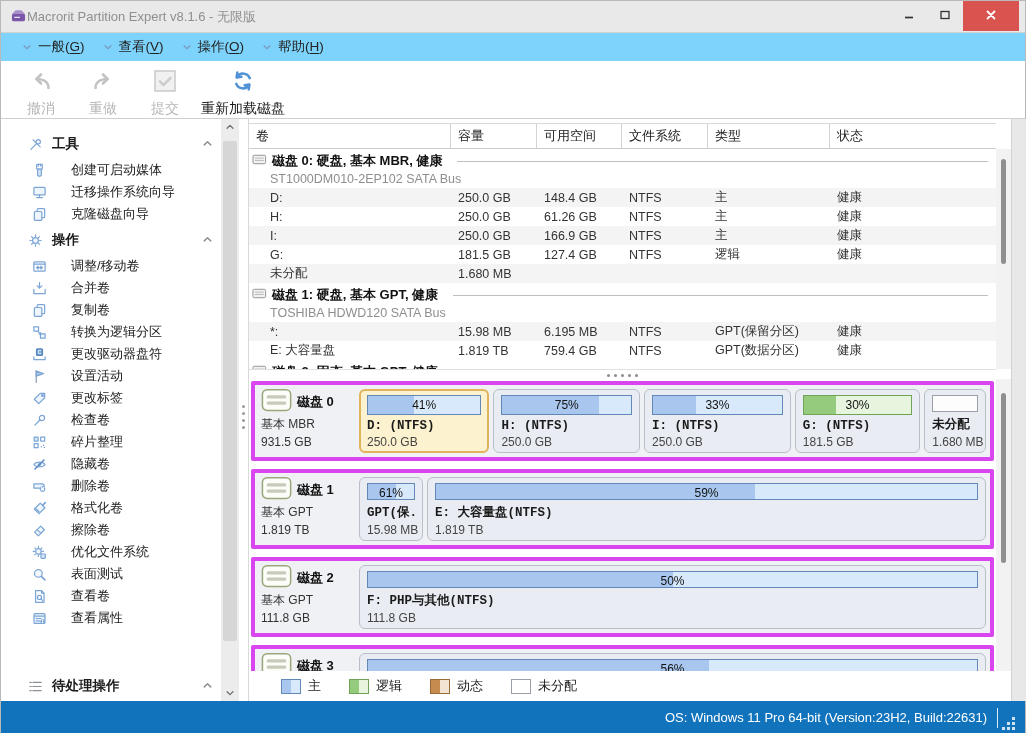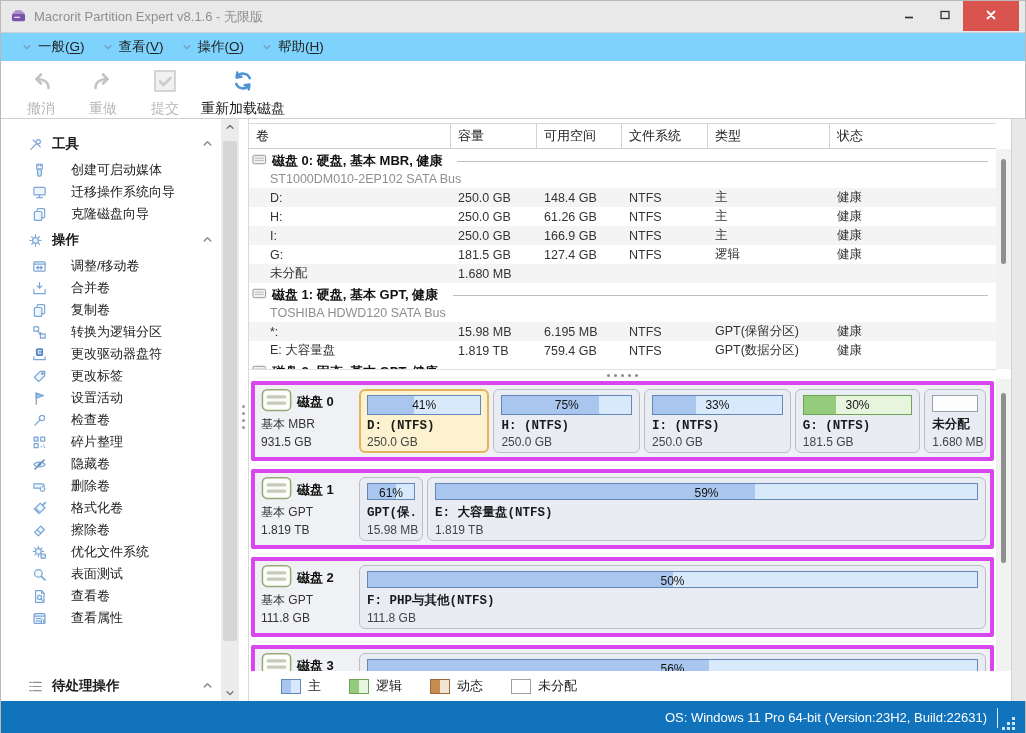--- a/index.html
+++ b/index.html
@@ -2,21 +2,21 @@
 <html><head>
 <meta charset="utf-8">
 <style>
   html,body{margin:0;padding:0;}
   body{width:1026px;height:733px;position:relative;overflow:hidden;background:#fff;
        font-family:"Liberation Sans","DejaVu Sans",sans-serif;font-size:13px;color:#222;}
   .window{position:absolute;inset:0;border:1px solid #b9b9b9;box-sizing:border-box;}
 
   
   .titlebar{position:absolute;left:0;top:0;width:100%;height:32px;background:#e9e9e9;
-            border-bottom:1px solid #d2d2d2;display:flex;align-items:center;padding-left:9px;box-sizing:border-box;gap:7px;}
+            border-bottom:1px solid #d2d2d2;display:flex;align-items:center;padding-left:9px;box-sizing:border-box;}
   .title-text{color:#8f8f8f;font-size:13px;}
   .win-controls{position:absolute;right:6px;top:0;height:30px;display:flex;align-items:stretch;}
   .wbtn{width:36px;display:flex;align-items:center;justify-content:center;background:transparent;}
   .wbtn.close{width:56px;background:#d9534f;}
 
   
   .menubar{position:absolute;left:0;top:32px;width:100%;height:28px;background:#7dd3fc;
            display:flex;align-items:center;padding-left:12px;box-sizing:border-box;}
   .menu-item{display:flex;align-items:center;gap:6px;padding:3px 9px;cursor:default;}
   .mlabel{color:#222;font-size:13.5px;}
@@ -303,34 +303,34 @@
               <path d="M2 10.5 V13.5 H14 V10.5"></path>
               <rect x="4.8" y="2" width="6.4" height="7" rx="1" fill="#6f9fd3" stroke="#5a87c0"></rect>
               <text x="8" y="7.4" font-size="5.5" fill="#fff" text-anchor="middle" stroke="none" font-weight="bold">C</text>
             </svg>
           </span>
           <span class="ilabel">更改驱动器盘符</span>
         </div>
         <div class="side-item">
           <span class="iicn">
             <svg viewBox="0 0 16 16" width="15" height="15" fill="none" stroke="#7ba5d6" stroke-width="1.3" stroke-linecap="round" stroke-linejoin="round">
+              <path d="M4.5 1.8 V14.2" stroke="#8a9bb0"></path>
+              <path d="M4.5 2.2 L12.2 4.9 L4.5 7.6 Z" fill="#a9c7e8"></path>
+            </svg>
+          </span>
+          <span class="ilabel">设置活动</span>
+        </div>
+        <div class="side-item">
+          <span class="iicn">
+            <svg viewBox="0 0 16 16" width="15" height="15" fill="none" stroke="#7ba5d6" stroke-width="1.3" stroke-linecap="round" stroke-linejoin="round">
               <path d="M2.5 8.8 L8.8 2.5 H13.5 V7.2 L7.2 13.5 Z" fill="#eef5fc"></path>
               <circle cx="11.2" cy="4.8" r="1"></circle>
             </svg>
           </span>
           <span class="ilabel">更改标签</span>
-        </div>
-        <div class="side-item">
-          <span class="iicn">
-            <svg viewBox="0 0 16 16" width="15" height="15" fill="none" stroke="#7ba5d6" stroke-width="1.3" stroke-linecap="round" stroke-linejoin="round">
-              <path d="M4.5 1.8 V14.2" stroke="#8a9bb0"></path>
-              <path d="M4.5 2.2 L12.2 4.9 L4.5 7.6 Z" fill="#a9c7e8"></path>
-            </svg>
-          </span>
-          <span class="ilabel">设置活动</span>
         </div>
         <div class="side-item">
           <span class="iicn">
             <svg viewBox="0 0 16 16" width="15" height="15" fill="none" stroke="#7ba5d6" stroke-width="1.3" stroke-linecap="round" stroke-linejoin="round">
               <circle cx="10.6" cy="5.4" r="2.8"></circle>
               <path d="M8.5 7.5 L3 13"></path>
             </svg>
           </span>
           <span class="ilabel">检查卷</span>
         </div>

